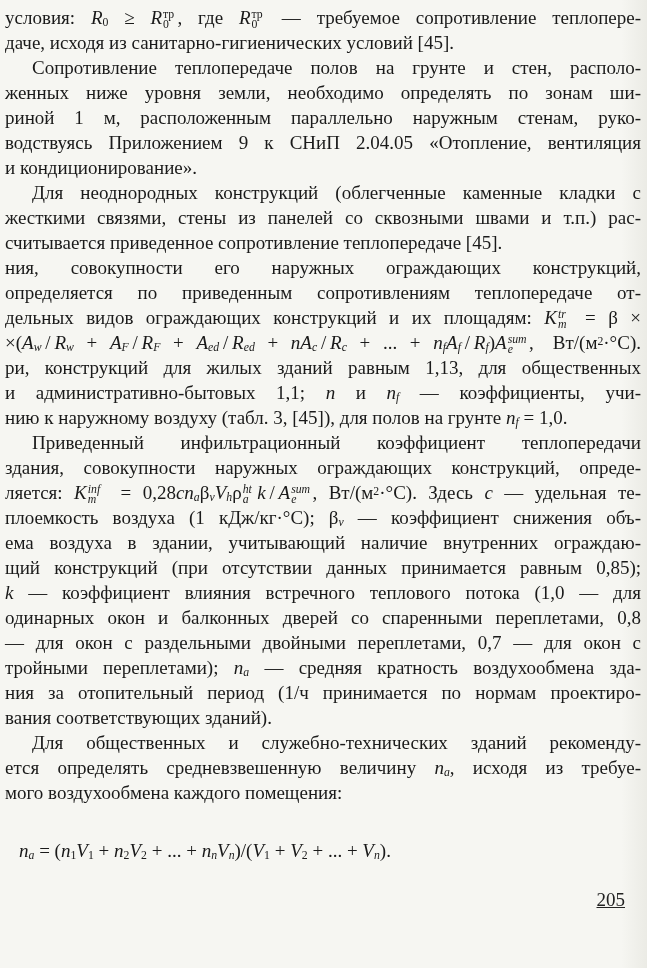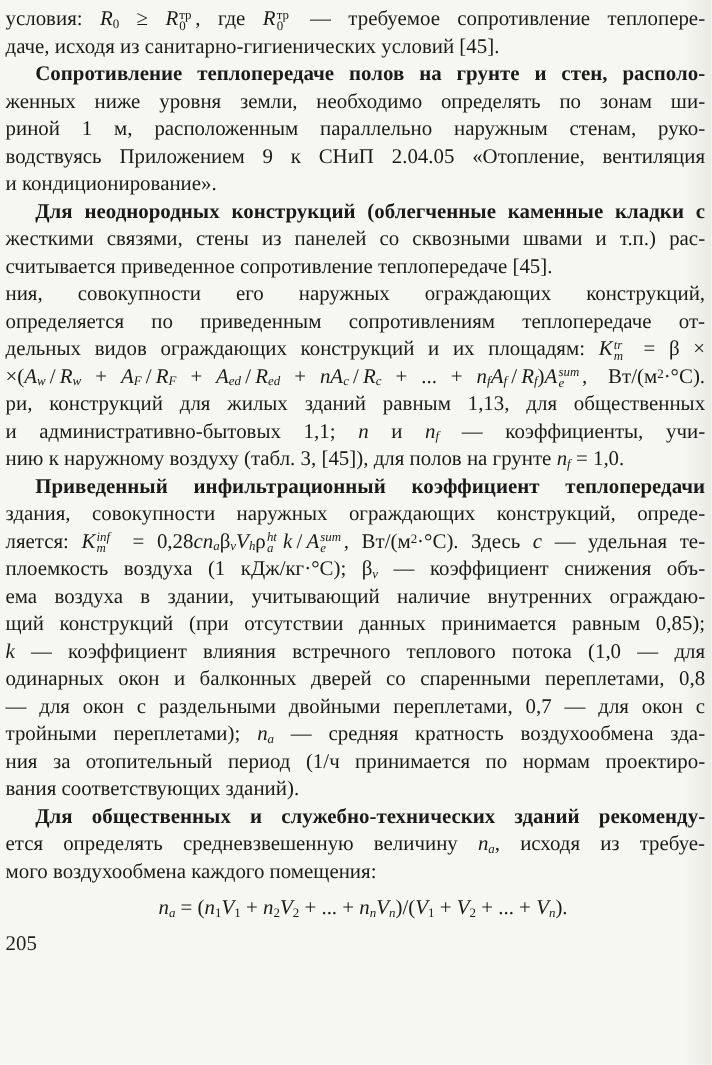--- a/index.html
+++ b/index.html
@@ -9,36 +9,36 @@
     font-family:"Liberation Serif","DejaVu Serif",serif;
     font-size:19px;line-height:25px;color:#1a1a1a;
     padding:5px 6px 0 5px;
   }
   .page{width:100%;}
   .line{
     text-align:justify;text-align-last:justify;text-justify:inter-word;
     white-space:nowrap;height:25px;
   }
   .line.last{text-align-last:left;}
-  .line.indent{text-indent:27px;font-weight:bold;}
+  .line.indent{text-indent:27px;}
   .it{font-style:italic;}
   sub,sup{font-size:0.62em;line-height:0;}
   sup{vertical-align:0.38em;}
   sub{vertical-align:-0.2em;}
   .ss{white-space:nowrap;}
   .hold{display:inline-block;position:relative;height:0;vertical-align:baseline;}
   .hold .sp,.hold .sb{position:absolute;left:1px;font-size:0.62em;line-height:1;white-space:nowrap;}
   .hold .sp{bottom:0.30em;}
   .hold .sb{top:-0.45em;}
   .formula{
-    margin-top:8px;text-align:center;padding-left:14px;
+    margin-top:33px;text-align:left;padding-left:14px;
     height:25px;white-space:nowrap;
   }
   .pagenum{
-    margin-top:8px;padding-right:16px;color:#222;
+    margin-top:24px;text-align:right;padding-right:16px;color:#222;text-decoration:underline;
   }
 </style>
 </head>
 <body style="background: linear-gradient(90deg, rgb(246, 246, 242) 0%, rgb(246, 246, 242) 96%, rgb(235, 235, 229) 100%); color: rgb(26, 26, 26);">
 
 <main class="page">
   <div id="lines">
       <div class="line"><span>условия: </span><span class="it">R</span><sub>0</sub><span> ≥ </span><span class="ss"><span class="b it">R</span><span class="hold" style="width: 0.82em;"><span class="sp">тр</span><span class="sb">0</span></span></span><span>, где </span><span class="ss"><span class="b it">R</span><span class="hold" style="width: 0.82em;"><span class="sp">тр</span><span class="sb">0</span></span></span><span> — требуемое сопротивление теплопере-</span></div>
       <div class="line last"><span>даче, исходя из санитарно-гигиенических условий [45].</span></div>
       <div class="line indent"><span>Сопротивление теплопередаче полов на грунте и стен, располо-</span></div>

